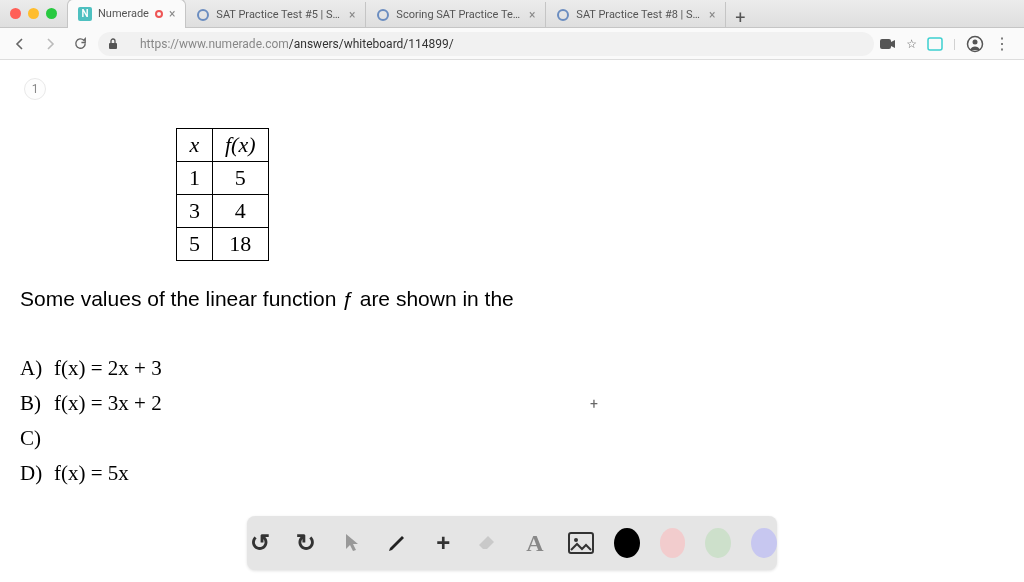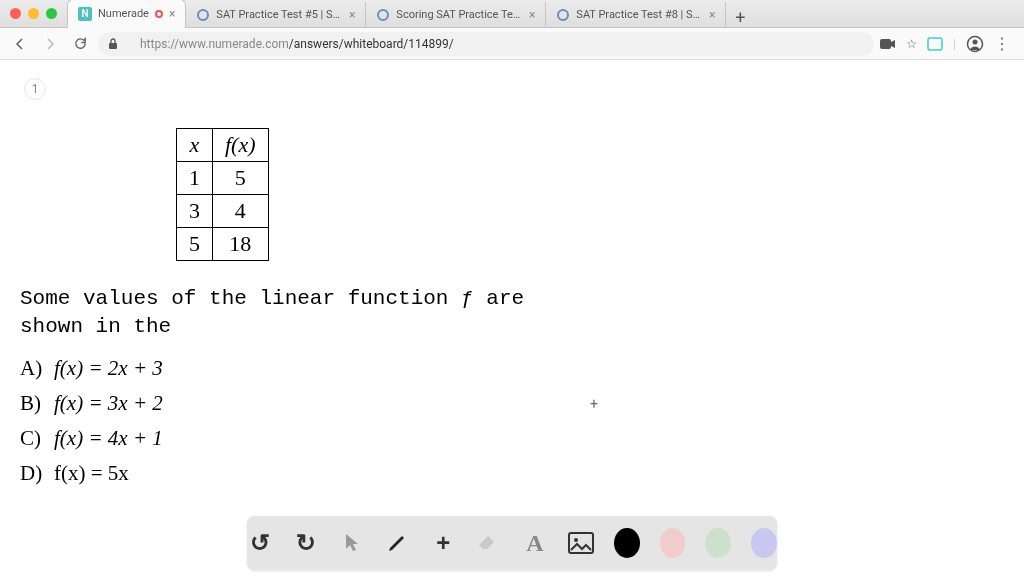--- a/index.html
+++ b/index.html
@@ -24,21 +24,21 @@
     .navbtn { width:24px; height:24px; display:flex; align-items:center; justify-content:center; color:#666; border-radius:12px; }
     .url-box { flex:1; height:24px; background:#f1f1f1; border-radius:12px; display:flex; align-items:center; padding:0 10px; color:#555; gap:22px; }
     .url-text { font-size:12px; color:#333; }
     .url-text .dim { color:#888; }
     .right-icons { display:flex; align-items:center; gap:10px; padding-right:6px; color:#666; }
     .content { position:absolute; top:60px; left:0; right:0; bottom:0; background:#fff; }
     .slide-num { position:absolute; top:18px; left:24px; width:22px; height:22px; border-radius:11px; border:1px solid #e9e9e9; display:flex; align-items:center; justify-content:center; font-size:12px; color:#888; background:#fdfdfd; }
     .ftable { position:absolute; top:68px; left:176px; border-collapse:collapse; font-family:"Times New Roman",serif; font-size:22px; }
     .ftable td, .ftable th { border:1.5px solid #000; padding:3px 12px; text-align:center; }
     .ftable th { font-weight:normal; font-style:italic; }
-    .question { position:absolute; top:225px; left:20px; width:510px; font-family:Liberation Mono, monospace; font-size:21px; line-height:1.35; color:#000; }
+    .question { position:absolute; top:225px; left:20px; width:510px; font-family:Liberation Sans, sans-serif; font-size:21px; line-height:1.35; color:#000; }
     .choices { position:absolute; top:286px; left:20px; font-family:"Times New Roman",serif; font-size:21px; color:#000; }
     .choice { margin:10px 0; display:flex; gap:10px; }
     .choice .lbl { width:24px; }
     .cursor-cross { position:absolute; top:336px; left:590px; color:#666; font-size:14px; }
     .toolbar { position:absolute; bottom:12px; left:50%; transform:translateX(-50%); width:530px; height:54px; background:#e5e5e5; border-radius:8px; display:flex; align-items:center; justify-content:center; gap:20px; box-shadow:0 1px 3px rgba(0,0,0,0.12); }
     .tbtn { width:30px; height:30px; display:flex; align-items:center; justify-content:center; color:#333; }
     .tglyph { font-size:24px; font-weight:bold; font-family:Arial,sans-serif; }
     .swatch { width:30px; height:30px; border-radius:50%; }
     .swatch.black { background:#000; }
     .swatch.pink { background:#f2cccd; }
@@ -169,29 +169,28 @@
   </tbody>
     </table>
 
   <div class="question">
     <span>Some values of the linear function ƒ are shown in the</span><br>
   </div>
 
   <div class="choices">
     <div class="choice">
       <span class="lbl">A)</span>
-      <span style="font-style:italic;">f(x) = 2x + 3</span>
+      <span style="">f(x) = 2x + 3</span>
     </div>
     <div class="choice">
       <span class="lbl">B)</span>
-      <span style="font-style:italic;">f(x) = 3x + 2</span>
+      <span style="">f(x) = 3x + 2</span>
     </div>
     <div class="choice">
       <span class="lbl">C)</span>
-      <span style="font-style:italic;">f(x) = 4x + 1</span>
     </div>
     <div class="choice">
       <span class="lbl">D)</span>
       <span style="">f(x) = 5x</span>
     </div>
   </div>
 
   <div class="cursor-cross">+</div>
 
   <div class="toolbar">

